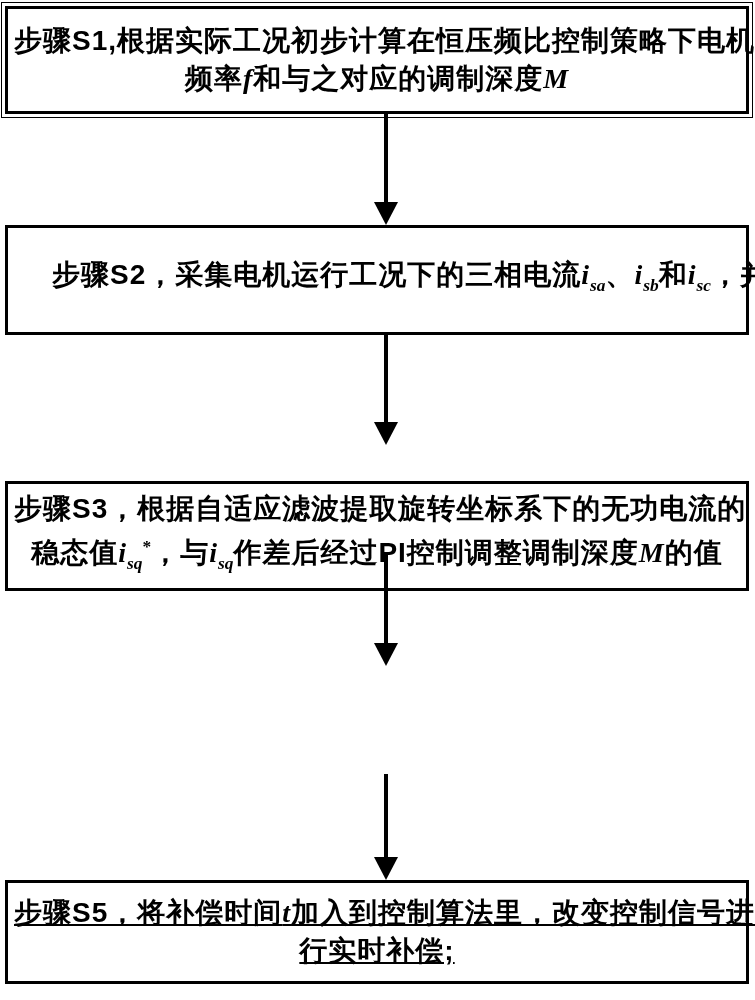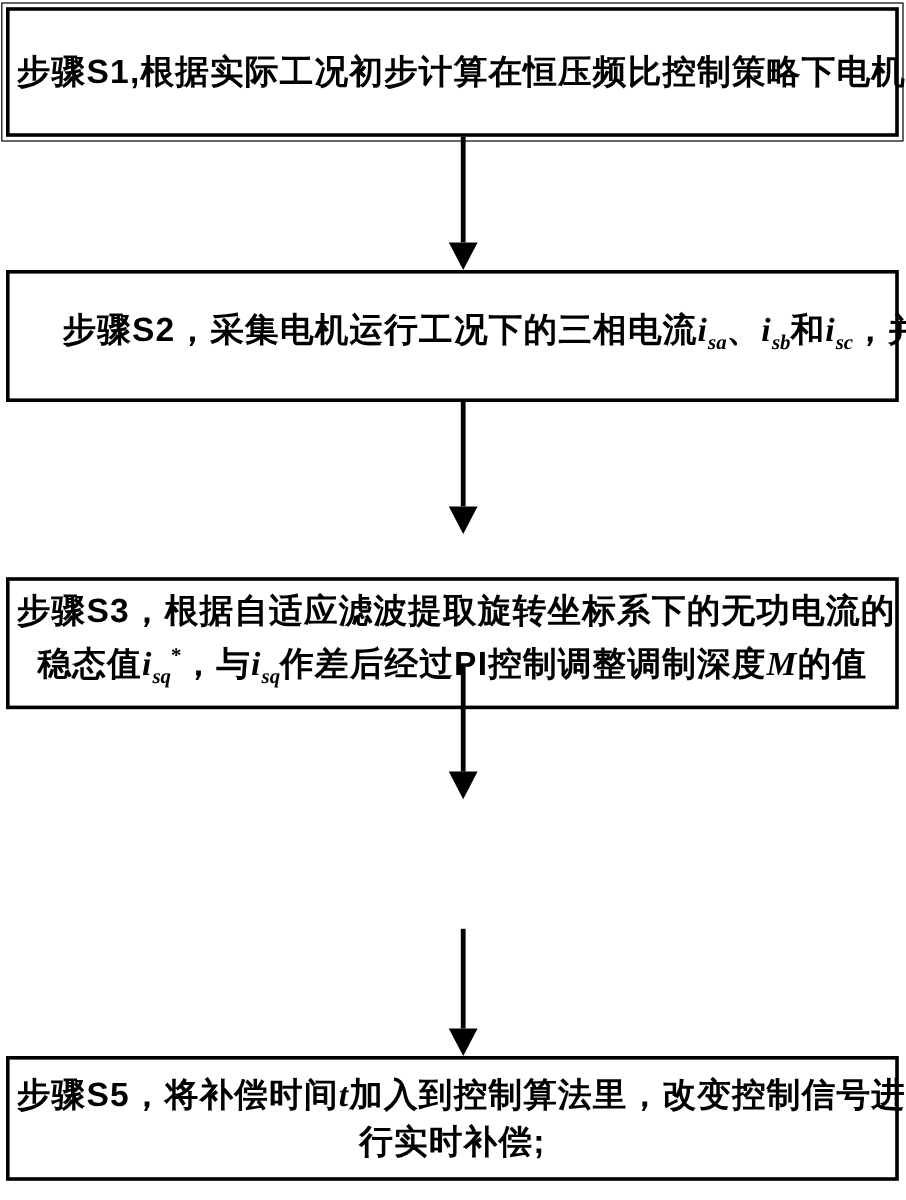--- a/index.html
+++ b/index.html
@@ -34,21 +34,21 @@
     font-size: 28px;
     line-height: 38px;
     letter-spacing: 1px;
     color: #000000;
     padding: 0 6px;
   }
   #box-s1 { top: 6px;   height: 108px; outline: 1px solid #000; outline-offset: 3px; }
   #box-s2 { top: 225px; height: 110px; padding-left: 44px; }
   #box-s3 { top: 445px; height: 110px; margin-top: 36px; }
   #box-s4 { top: 666px; height: 108px; }
-  #box-s5 { top: 880px; height: 104px; }
+  #box-s5 { top: 880px; height: 104px; text-decoration: underline; }
 
   .line { white-space: nowrap; }
 
   
   .var, sub, sup {
     font-family: "Liberation Serif", serif;
     font-style: italic;
     font-weight: bold;
   }
   sub { font-size: 0.62em; letter-spacing: 0; }
@@ -79,20 +79,21 @@
     border-top: 23px solid #000000;
   }
 </style>
 </head>
 <body>
 
 <div class="figure">
 
   <div class="step-box" id="box-s1">
     <div class="line"><span>步骤S1,根据实际工况初步计算在恒压频比控制策略下电机</span></div>
+    <div class="line"><span>频率</span><span class="var">f</span><span>和与之对应的调制深度</span><span class="var">M</span></div>
   </div>
 
   <div class="arrow" id="arrow-1">
     <div class="arrow-line"></div>
     <div class="arrow-head"></div>
   </div>
 
   <div class="step-box" id="box-s2">
     <div class="line"><span>步骤S2，采集电机运行工况下的三相电流</span><span class="var">i</span><sub>sa</sub><span>、</span><span class="var">i</span><sub>sb</sub><span>和</span><span class="var">i</span><sub>sc</sub><span>，并进</span></div>
   </div>

